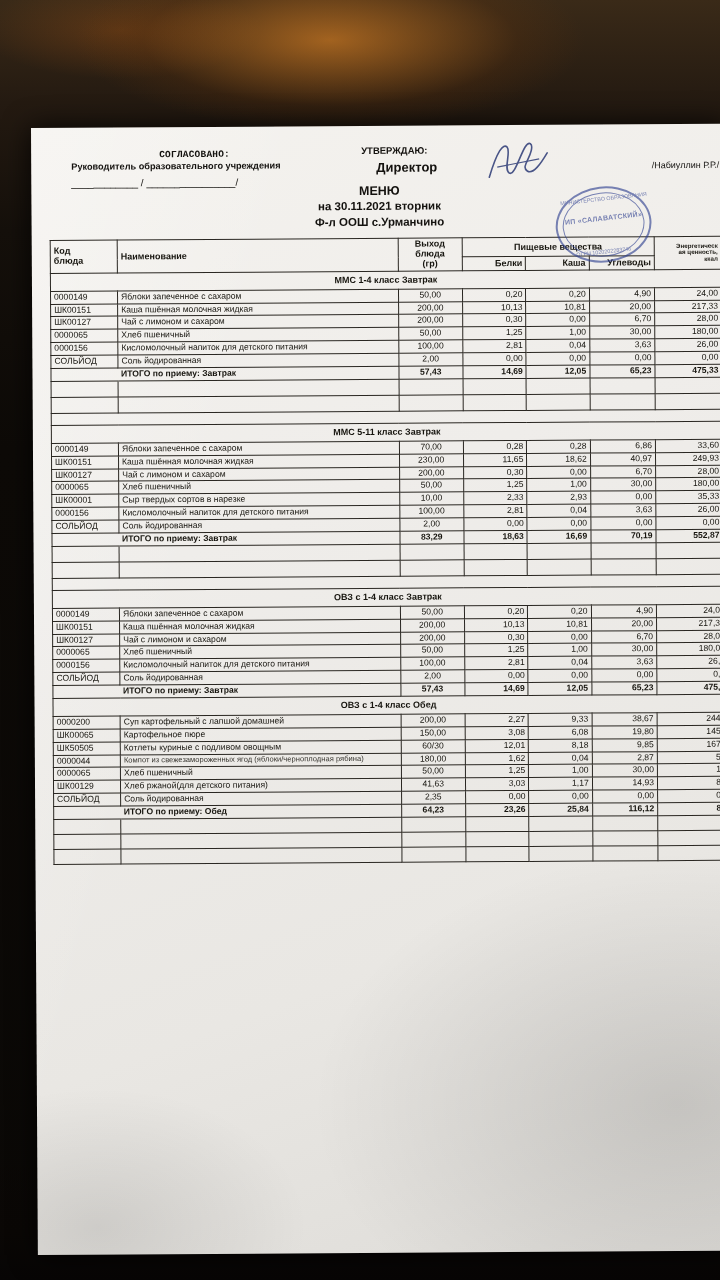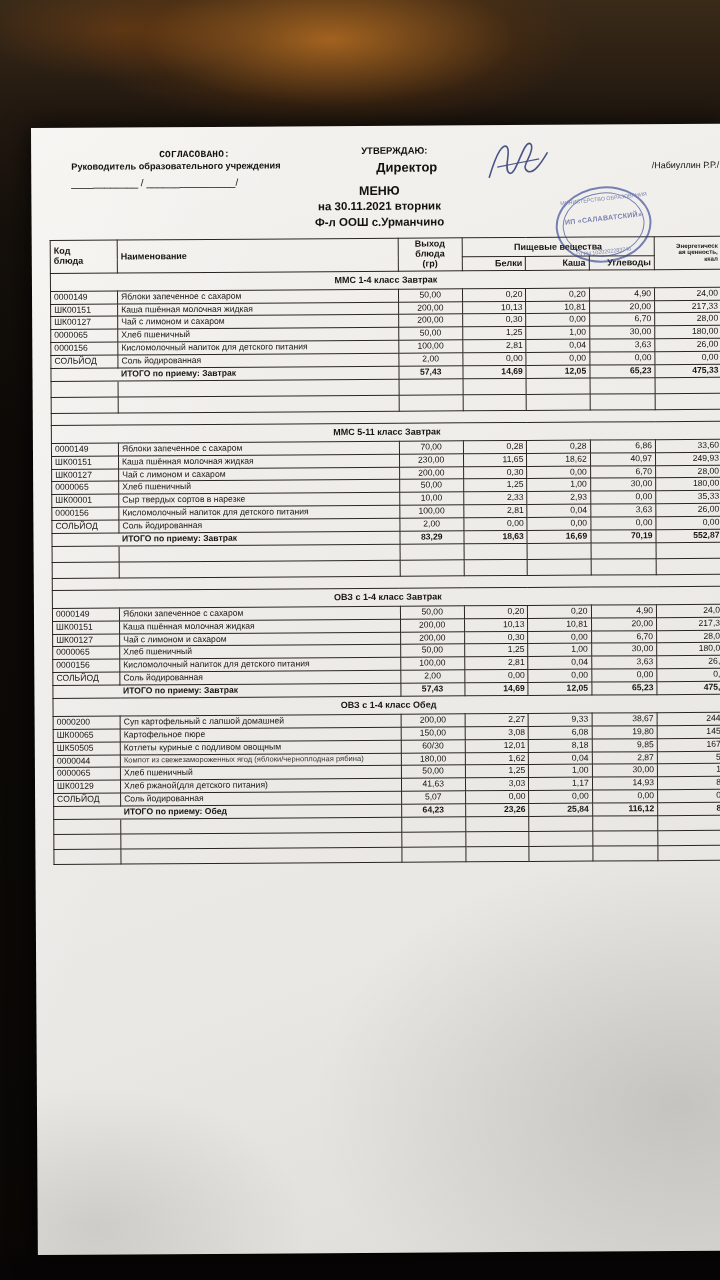--- a/index.html
+++ b/index.html
@@ -471,21 +471,21 @@
             <td class="c-name">Хлеб ржаной(для детского питания)</td>
             <td class="c-out">41,63</td>
             <td class="c-n">3,03</td>
             <td class="c-n">1,17</td>
             <td class="c-n">14,93</td>
             <td class="c-e">8</td>
           </tr>
         <tr>
             <td class="c-code">СОЛЬЙОД</td>
             <td class="c-name">Соль йодированная</td>
-            <td class="c-out">5,07</td>
+            <td class="c-out">2,35</td>
             <td class="c-n">0,00</td>
             <td class="c-n">0,00</td>
             <td class="c-n">0,00</td>
             <td class="c-e">0</td>
           </tr>
         <tr class="total">
           <td class="c-code nb-r"></td>
           <td class="c-name nb-l">ИТОГО по приему: Обед</td>
           <td class="c-out">64,23</td>
           <td class="c-n">23,26</td>

